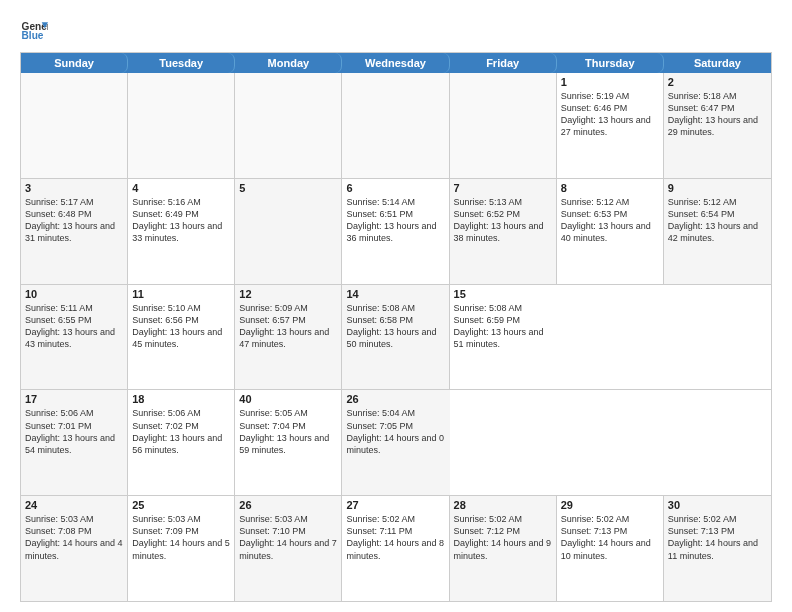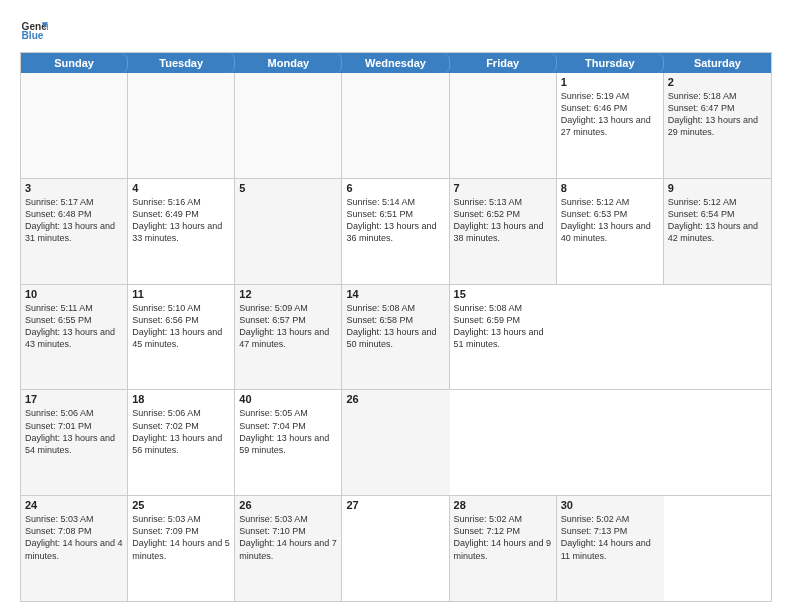--- a/index.html
+++ b/index.html
@@ -274,20 +274,24 @@
           </div>
           <div class="cal-cell">
             <span class="day-num">40</span>
             <div class="cell-content">Sunrise: 5:05 AM
 Sunset: 7:04 PM
 Daylight: 13 hours
 and 59 minutes.</div>
           </div>
           <div class="cal-cell shaded">
             <span class="day-num">26</span>
+            <div class="cell-content">Sunrise: 5:04 AM
+Sunset: 7:05 PM
+Daylight: 14 hours
+and 0 minutes.</div>
           </div>
         </div>
         <div class="cal-row">
           <div class="cal-cell shaded">
             <span class="day-num">24</span>
             <div class="cell-content">Sunrise: 5:03 AM
 Sunset: 7:08 PM
 Daylight: 14 hours
 and 4 minutes.</div>
           </div>
@@ -300,27 +304,38 @@
           </div>
           <div class="cal-cell shaded">
             <span class="day-num">26</span>
             <div class="cell-content">Sunrise: 5:03 AM
 Sunset: 7:10 PM
 Daylight: 14 hours
 and 7 minutes.</div>
           </div>
           <div class="cal-cell">
             <span class="day-num">27</span>
+            <div class="cell-content">Sunrise: 5:02 AM
+Sunset: 7:11 PM
+Daylight: 14 hours
+and 8 minutes.</div>
           </div>
           <div class="cal-cell shaded">
             <span class="day-num">28</span>
             <div class="cell-content">Sunrise: 5:02 AM
 Sunset: 7:12 PM
 Daylight: 14 hours
 and 9 minutes.</div>
+          </div>
+          <div class="cal-cell">
+            <span class="day-num">29</span>
+            <div class="cell-content">Sunrise: 5:02 AM
+Sunset: 7:13 PM
+Daylight: 14 hours
+and 10 minutes.</div>
           </div>
           <div class="cal-cell shaded">
             <span class="day-num">30</span>
             <div class="cell-content">Sunrise: 5:02 AM
 Sunset: 7:13 PM
 Daylight: 14 hours
 and 11 minutes.</div>
           </div>
         </div>
       </div>

